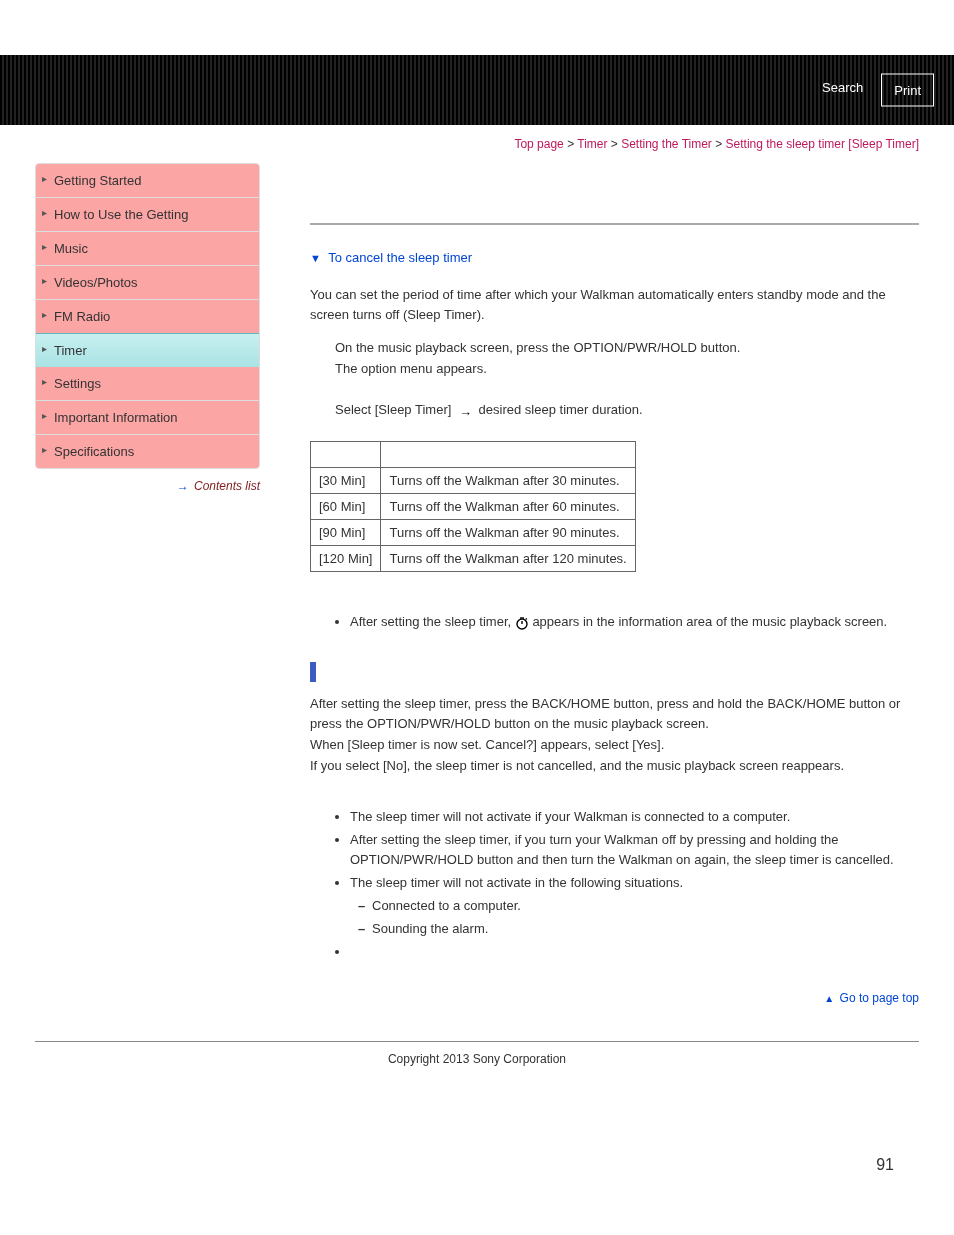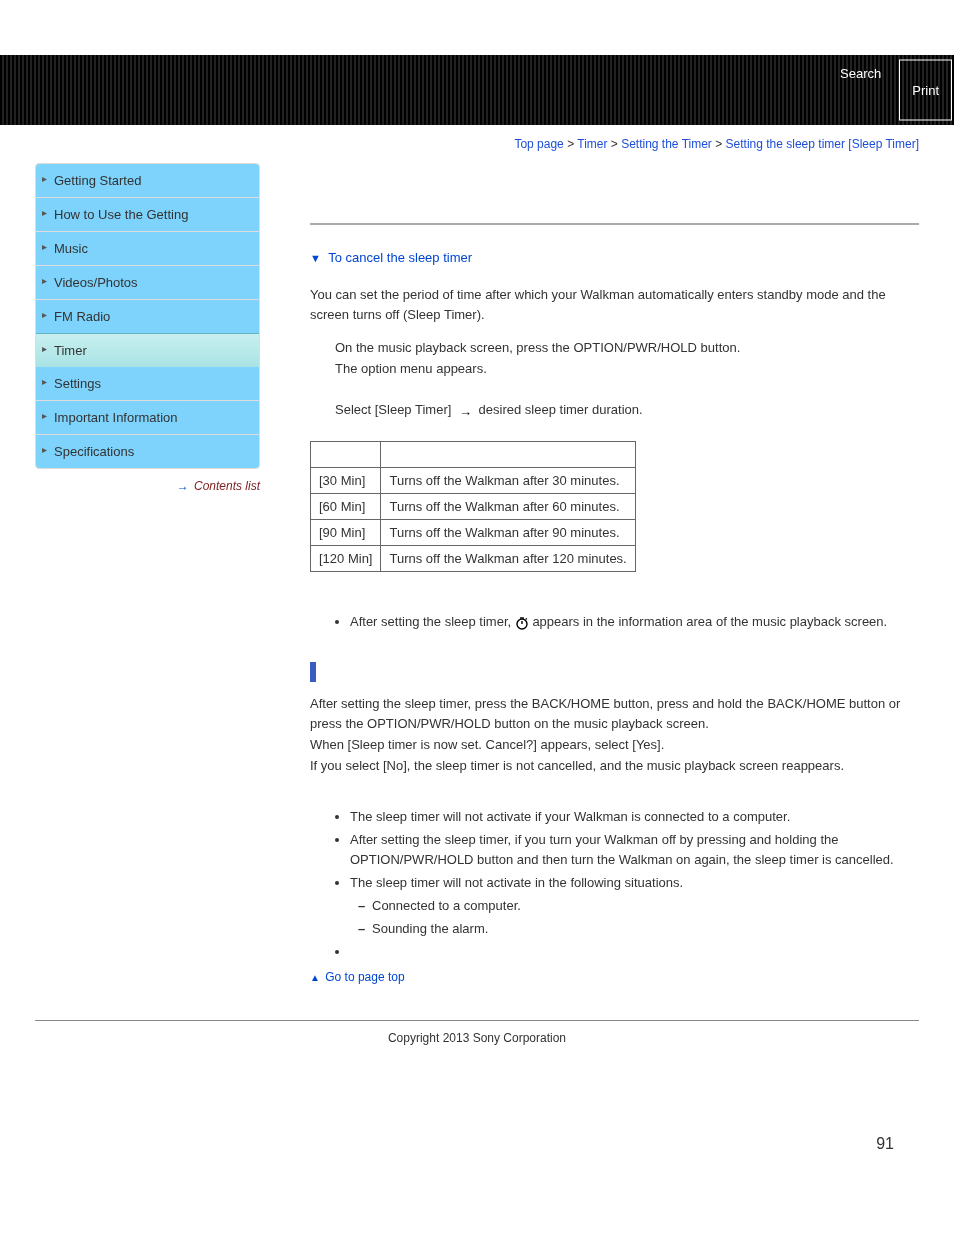--- a/index.html
+++ b/index.html
@@ -12,52 +12,52 @@
     margin: 0 auto;
   }
   .header-band {
     height: 70px;
     margin-top: 55px;
     background: repeating-linear-gradient(90deg, #000 0, #000 2px, #222 2px, #222 4px);
     position: relative;
   }
   .header-buttons {
     position: absolute;
-    right: 2px;
+    right: 20px;
     top: 50%;
     transform: translateY(-50%);
     display: flex;
     gap: 8px;
   }
   .header-btn {
     color: #fff;
     font-size: 13px;
     padding: 6px 10px;
     cursor: pointer;
   }
   .header-btn.print {
     border: 1px solid #fff;
-    padding: 22px 12px;
+    padding: 8px 12px;
   }
   .breadcrumb {
     text-align: right;
     padding: 12px 35px;
     font-size: 12px;
     color: #333;
   }
-  .breadcrumb a { color: #1d4ed8; text-decoration: none; cursor: pointer; }
+  .breadcrumb a { color: #be185d; text-decoration: none; cursor: pointer; }
   .layout { display: flex; padding: 0 35px; }
   .sidebar { width: 245px; flex-shrink: 0; padding-right: 20px; }
   .sidebar-list { list-style: none; border: 1px solid #ddd; border-radius: 4px; overflow: hidden; }
   .sidebar-list li {
     border-bottom: 1px solid #ddd;
     padding: 9px 10px 9px 18px;
     font-size: 13px;
     cursor: pointer;
-    background: #7dd3fc;
+    background: #fca5a5;
     position: relative;
   }
   .sidebar-list li:last-child { border-bottom: none; }
   .sidebar-list li::before {
     content: "▸";
     position: absolute;
     left: 6px;
     color: #555;
     font-size: 10px;
   }
@@ -123,21 +123,22 @@
   .note-list li { margin-bottom: 2px; }
   .sub-list { list-style: none; margin-left: 8px; margin-top: 2px; margin-bottom: 2px; }
   .sub-list li { position: relative; padding-left: 14px; }
   .sub-list li::before {
     content: "–";
     position: absolute;
     left: 0;
     font-weight: bold;
   }
   .pagetop {
-    margin-top: 8px;
+    text-align: right;
+    margin-top: 29px;
     font-size: 12px;
   }
   .pagetop a { color: #0046d5; text-decoration: none; cursor: pointer; }
   .pagetop .up { color: #0046d5; margin-right: 2px; font-size: 10px; }
   .footer-hr { border: none; border-top: 1px solid #888; margin: 6px 35px 0 35px; }
   .copyright { text-align: center; font-size: 12px; padding: 10px 0 30px 0; }
   .pagenum { text-align: right; padding: 60px 60px 20px 0; font-size: 16px; }
 </style>
 </head>
 <body>

